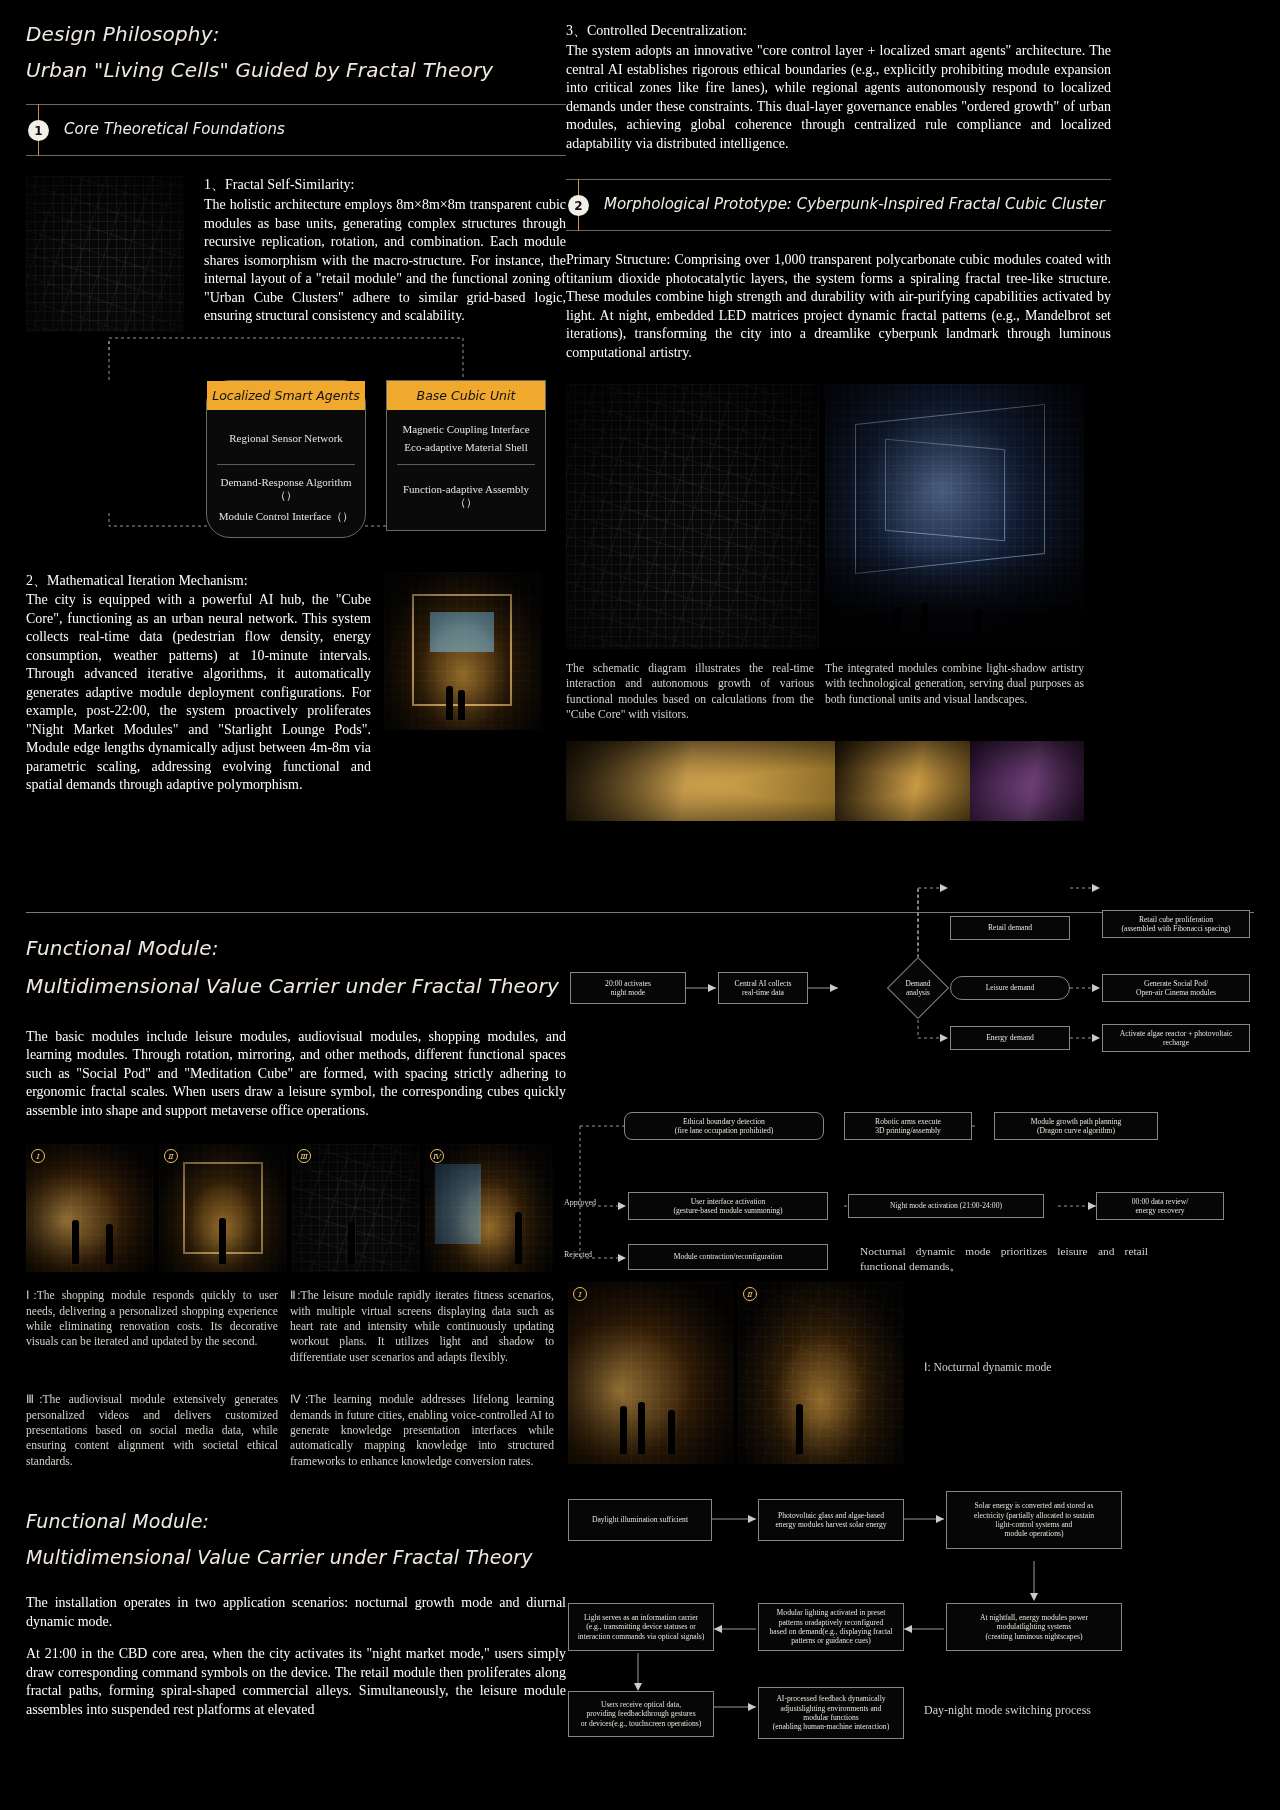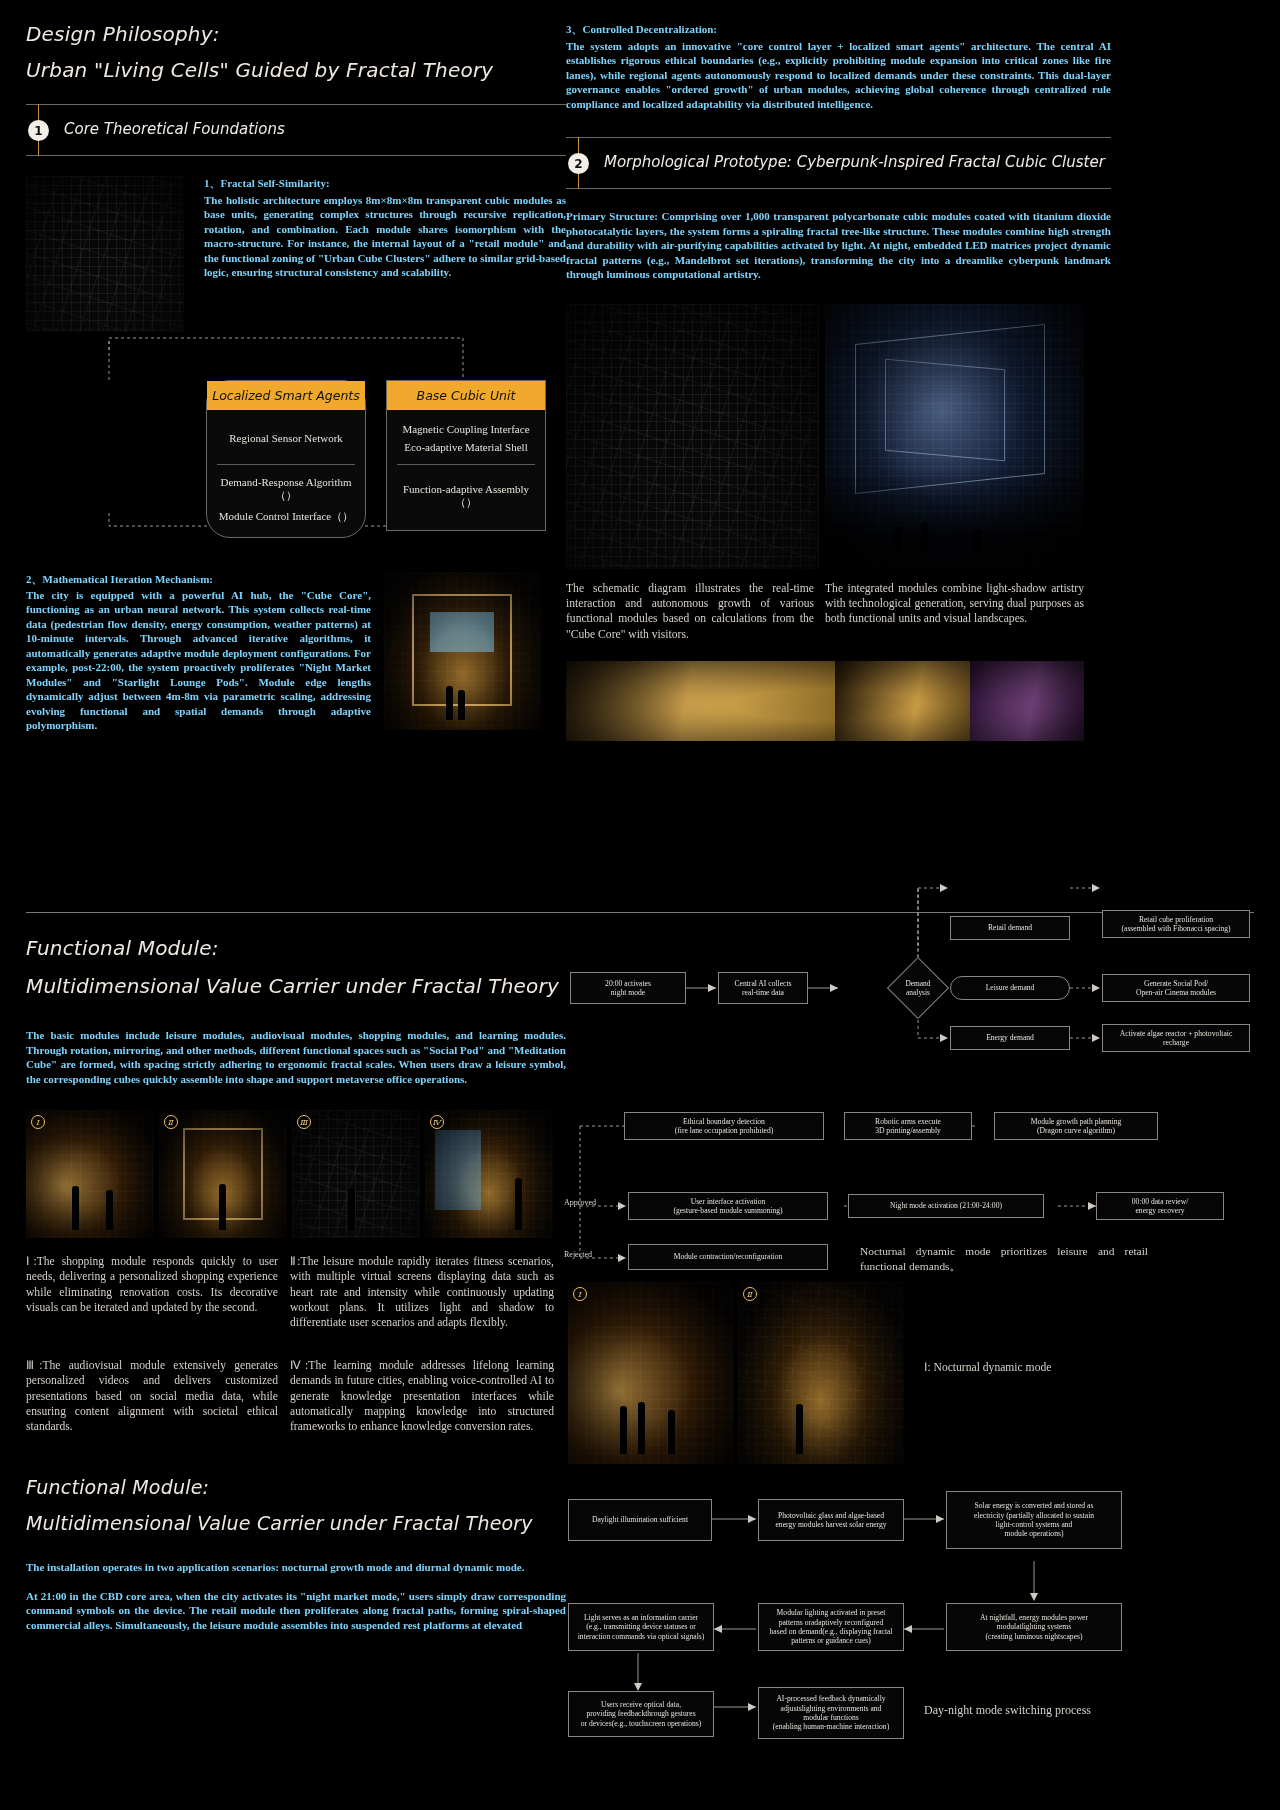--- a/index.html
+++ b/index.html
@@ -8,21 +8,21 @@
     width:1280px; height:1810px;
     background:#000; color:#e8e4dd;
     font-family:"Liberation Serif", serif;
     position:relative; overflow:hidden;
   }
   .page { position:relative; width:1280px; height:1692px; padding:8px 26px; }
 
   
   .h-title { font-family:"DejaVu Sans", sans-serif; font-style:italic; font-size:20px; color:#efe9e0; letter-spacing:.2px; font-weight:400; }
   .h-title.small { font-size:19px; }
-  .body-text { font-size:11px; line-height:1.32; text-align:justify; color:#7dd3fc;font-weight:bold; }
+  .body-text { font-size:14px; line-height:1.32; text-align:justify; color:#ffffff; }
   .cap { font-size:11.6px; line-height:1.32; text-align:justify; color:#d6d1c9; }
 
   
   .col-left { position:absolute; left:26px; top:22px; width:540px; }
   .col-right { position:absolute; left:566px; top:22px; width:545px; }
 
   
   .sec-head { position:relative; margin-top:18px; height:44px; }
   .sec-head .vline { position:absolute; left:12px; top:-6px; width:1px; height:52px; background:#c9903a; }
   .sec-head .hline-top { position:absolute; left:0; top:-6px; height:1px; width:100%; background:#6e6a63; }
@@ -309,21 +309,21 @@
           <line x1="492" y1="108" x2="530" y2="108"></line>
         </g>
         <polygon points="378,28 386,24 386,32" fill="#cfcbc4"></polygon>
         <polygon points="516,28 524,24 524,32" fill="#cfcbc4"></polygon>
         <polygon points="130,28 122,24 122,32" fill="#cfcbc4"></polygon>
         <polygon points="60,108 52,104 52,112" fill="#cfcbc4"></polygon>
         <polygon points="60,160 52,156 52,164" fill="#cfcbc4"></polygon>
         <polygon points="322,108 314,104 314,112" fill="#cfcbc4"></polygon>
         <polygon points="530,108 522,104 522,112" fill="#cfcbc4"></polygon>
       </svg>
-      <div class="fbox" style="left:58px;top:14px;width:200px;height:28px;white-space:pre-line;">Ethical boundary detection
+      <div class="fbox" style="left:58px;top:14px;width:200px;height:28px;white-space:pre-line;border-radius:8px;">Ethical boundary detection
 (fire lane occupation prohibited)</div>
       <div class="fbox" style="left:278px;top:14px;width:128px;height:28px;white-space:pre-line;">Robotic arms execute
 3D printing/assembly</div>
       <div class="fbox" style="left:428px;top:14px;width:164px;height:28px;white-space:pre-line;">Module growth path planning
 (Dragon curve algorithm)</div>
       <div class="fbox" style="left:62px;top:94px;width:200px;height:28px;white-space:pre-line;">User interface activation
 (gesture-based module summoning)</div>
       <div class="fbox" style="left:282px;top:96px;width:196px;height:24px;">Night mode activation (21:00-24:00)</div>
       <div class="fbox" style="left:530px;top:94px;width:128px;height:28px;white-space:pre-line;">00:00 data review/
 energy recovery</div>

